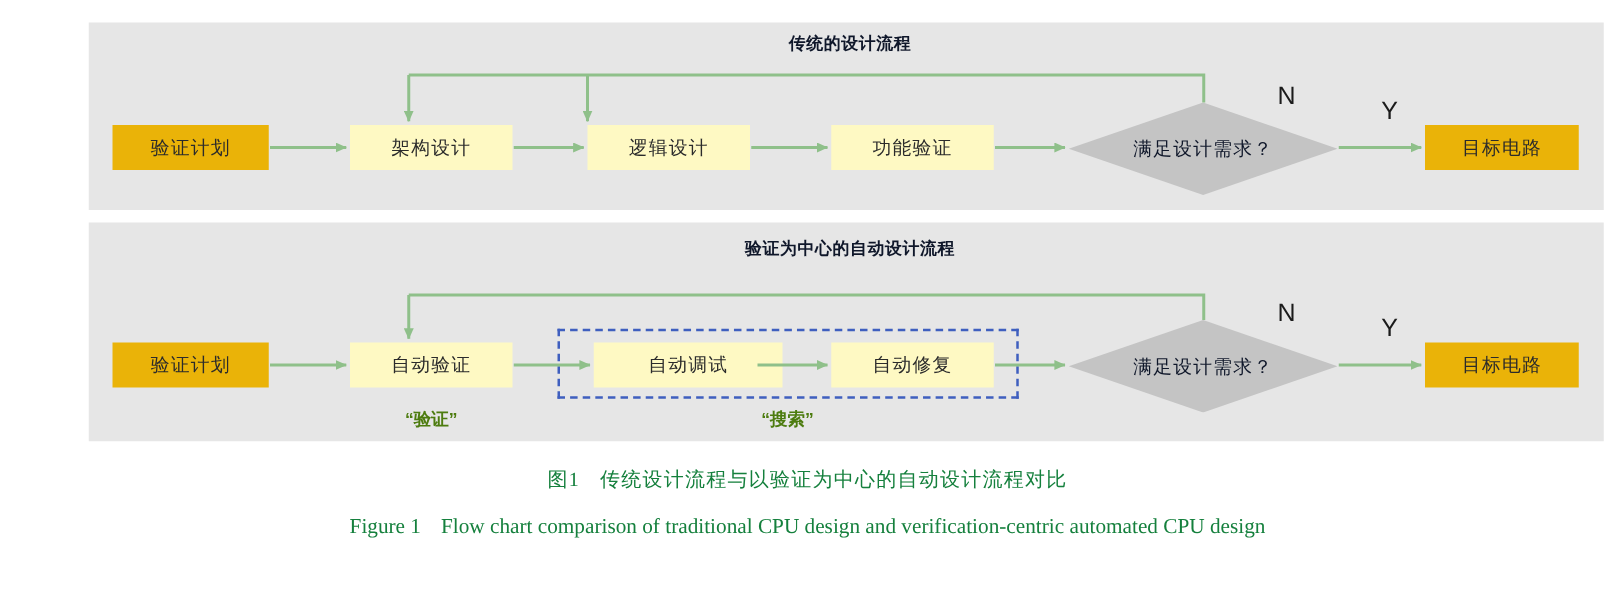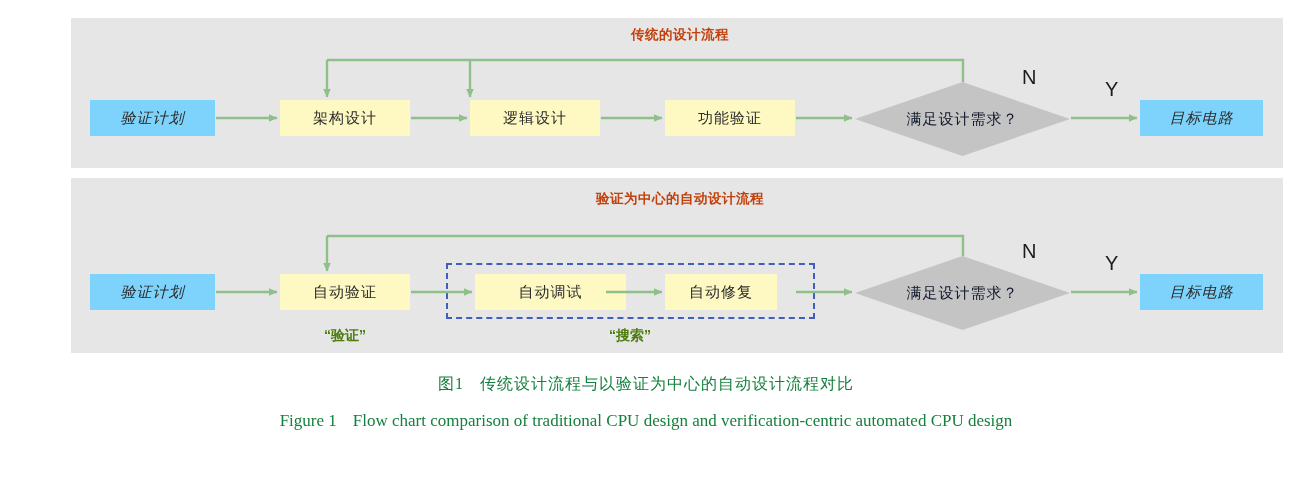--- a/index.html
+++ b/index.html
@@ -14,40 +14,40 @@
 
   .panel{
     position:absolute;
     background:#e6e6e6;
   }
   #panel-top{left:71px;top:18px;width:1212px;height:150px;}
   #panel-bottom{left:71px;top:178px;width:1212px;height:175px;}
 
   .flow-title{
     position:absolute;
-    color:#c2410c;
+    color:#0f172a;
     font-size:13.5px;
     font-weight:bold;
     white-space:nowrap;
     transform:translateX(-50%);
     letter-spacing:.5px;
   }
 
   .node{
     position:absolute;
     height:36px;
     display:flex;
     align-items:center;
     justify-content:center;
     font-size:15px;
     color:#2b2b2b;
     white-space:nowrap;
     letter-spacing:1px;
   }
-  .node.beige{background:#7dd3fc;font-style:italic;}
+  .node.beige{background:#eab308;}
   .node.green{background:#fef9c3;}
 
   .diamond{
     position:absolute;
     display:flex;
     align-items:center;
     justify-content:center;
     font-size:15px;
     color:#0f172a;
     white-space:nowrap;
@@ -133,21 +133,21 @@
   <div class="flow-title" style="left:680px;top:190px;">验证为中心的自动设计流程</div>
 
   <div class="dashbox" style="left:446px;top:263px;width:369px;height:56px;"></div>
 
   <div class="node beige" style="left:90px;top:274px;width:125px;">验证计划</div>
 
   <div class="node green" style="left:280px;top:274px;width:130px;">自动验证</div>
 
   <div class="node green" style="left:475px;top:274px;width:151px;">自动调试</div>
 
-  <div class="node green" style="left:665px;top:274px;width:112px;">自动修复</div>
+  <div class="node green" style="left:665px;top:274px;width:130px;">自动修复</div>
 
   <div class="diamond" style="left:855px;top:256px;width:215px;height:74px;">
     <svg class="dshape" viewBox="0 0 215 74" preserveAspectRatio="none">
       <polygon points="107.5,0 215,37 107.5,74 0,37" fill="#c4c4c4"></polygon>
     </svg>
     <span class="dlabel">满足设计需求？</span>
   </div>
 
   <div class="branch-label" style="left:1022px;top:240px;">N</div>
 

